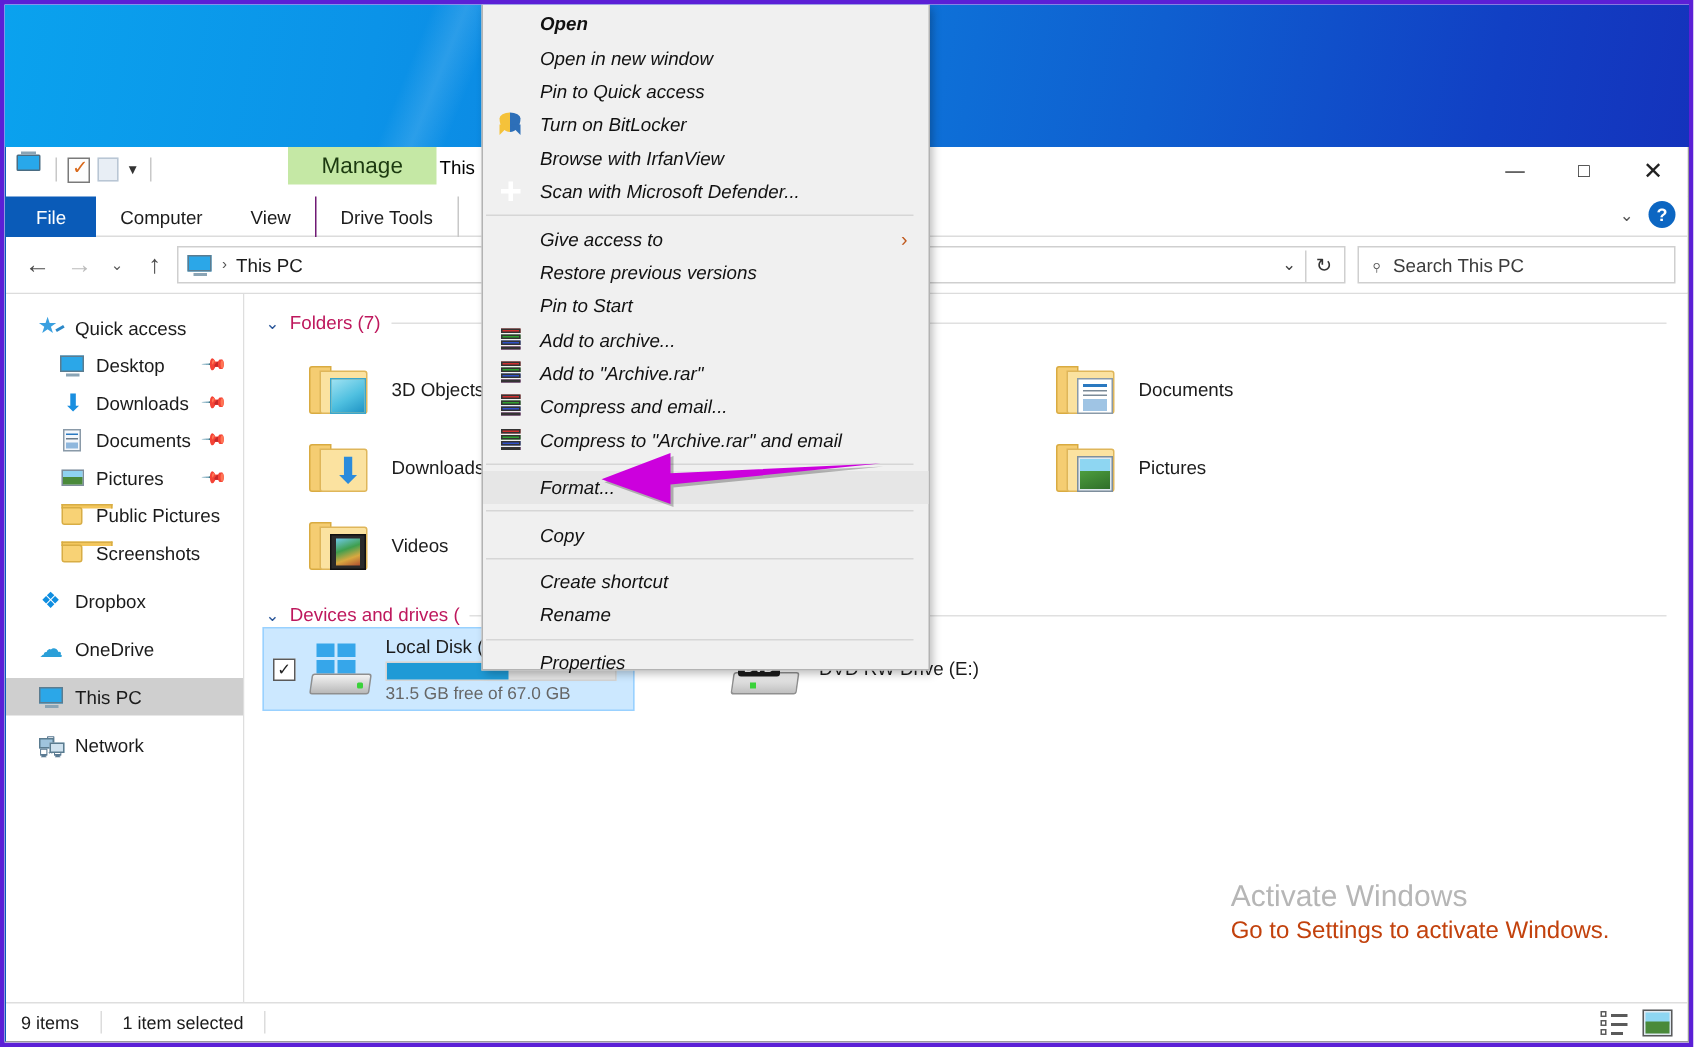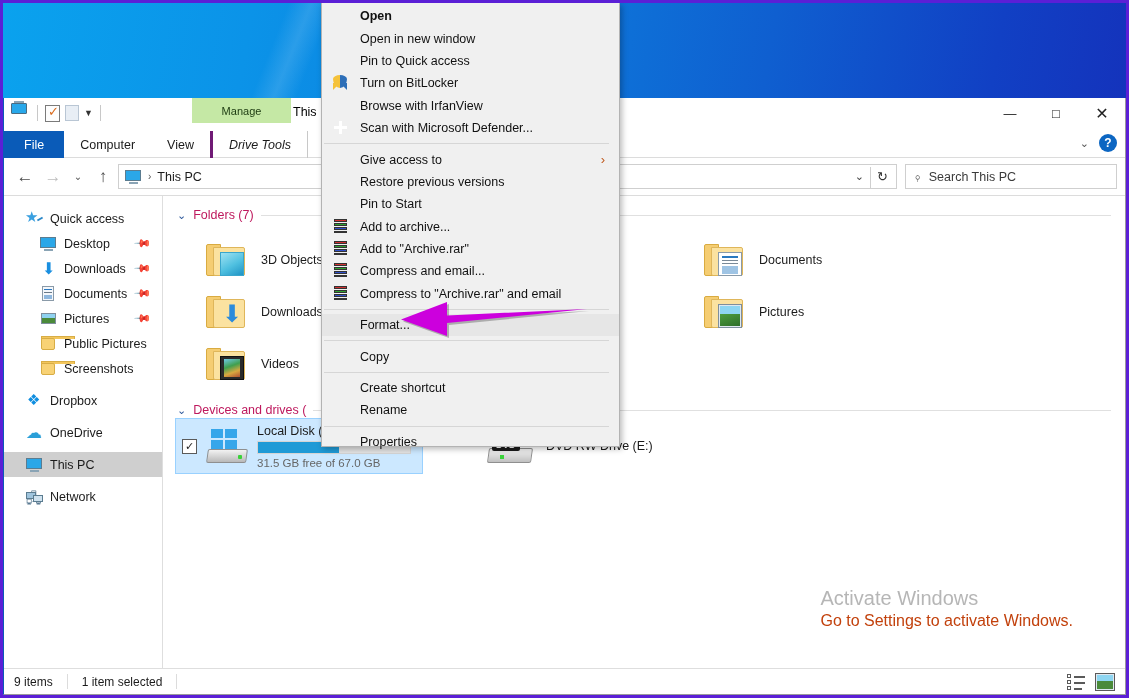--- a/index.html
+++ b/index.html
@@ -62,21 +62,21 @@
   .ico-newfolder { width: 14px; height: 16px; background: #e8eef5; border: 1px solid #b9c6d4; position: relative; }
   .ico-chev-small { font-size: 9px; color: #333; line-height: 1; }
 
   .title-text {
     position: absolute; left: 289px; top: 7px;
     font-size: 12.5px; color: #000;
   }
 
   .ctx-tabgroup {
     position: absolute; left: 188px; top: 0; width: 99px; height: 25px;
-    background: #c5e8a5; color: #1c3a10; font-size: 11px;
+    background: #c5e8a5; color: #1c3a10; font-size: 15px;
     display: flex; align-items: center; justify-content: center;
   }
 
   .wincontrols { position: absolute; right: 0; top: 0; display: flex; }
   .wincontrols div {
     width: 46px; height: 31px; display: flex; align-items: center; justify-content: center;
     font-size: 13px; color: #222;
   }
   .wincontrols .close-btn { font-size: 16px; }
 
@@ -85,22 +85,22 @@
     height: 27px; flex: 0 0 27px; position: relative;
     border-bottom: 1px solid #dcdcdc; background: #fff;
   }
   .tabs { display: flex; height: 27px; align-items: stretch; text-align: center; }
   .tab {
     display: flex; align-items: center; padding: 0 16px;
     font-size: 12.5px; color: #1b1b1b;
   }
   .tab.file { background: #0a5bb8; color: #fff; padding: 0 20px; }
   .tab.drive-tools {
-    border-left: 3px solid #701a75; border-right: 1px solid #c8c8c8;
-    border-bottom: 1px solid #fff; margin-bottom: -1px; font-style: italic;
+    border-left: 1px solid #701a75; border-right: 1px solid #c8c8c8;
+    border-bottom: 1px solid #fff; margin-bottom: -1px;
   }
   .ribbon-right { position: absolute; right: 8px; top: 3px; display: flex; align-items: center; gap: 10px; }
   .help-circle {
     width: 18px; height: 18px; border-radius: 50%; background: #0c66c2; color: #fff;
     font-size: 12px; font-weight: bold; display: flex; align-items: center; justify-content: center;
   }
 
   
   .addressrow {
     height: 37px; flex: 0 0 37px; display: flex; align-items: center;
@@ -268,21 +268,21 @@
     box-shadow: 2px 2px 6px rgba(0,0,0,.28);
     z-index: 50; padding: 2px 0 0 0;
   }
   .mi {
     height: 22.4px; display: flex; align-items: center; gap: 9px;
     padding-left: 11px; font-size: 12.5px; color: #111; position: relative;
   }
   .mi.bold { font-weight: bold; }
   .mi.hl { background: #e6e6e6; }
   .mi .micon { width: 18px; height: 16px; position: relative; flex: 0 0 18px; }
-  .mi .mlabel { white-space: nowrap; }
+  .mi .mlabel { white-space: nowrap; font-style: italic; }
   .mi .submenu-arrow { position: absolute; right: 14px; font-size: 13px; color: #c05a1e; }
   .msep { height: 1px; background: #d6d6d6; margin: 4px 10px 4px 2px; }
 
   .ic-shield { width: 14px; height: 16px; position: relative; }
   .ic-shield .half-l { position: absolute; left: 0; top: 0; width: 7px; height: 13px;
      background: #f5c23a; border-radius: 7px 0 0 7px / 4px 0 0 9px; }
   .ic-shield .half-r { position: absolute; left: 7px; top: 0; width: 7px; height: 13px;
      background: #2d6fb8; border-radius: 0 7px 7px 0 / 0 4px 9px 0; }
   .ic-shield .tri-l { position: absolute; left: 0; top: 8px; width: 0; height: 0;
      border-left: 7px solid #f5c23a; border-bottom: 7px solid transparent; }

